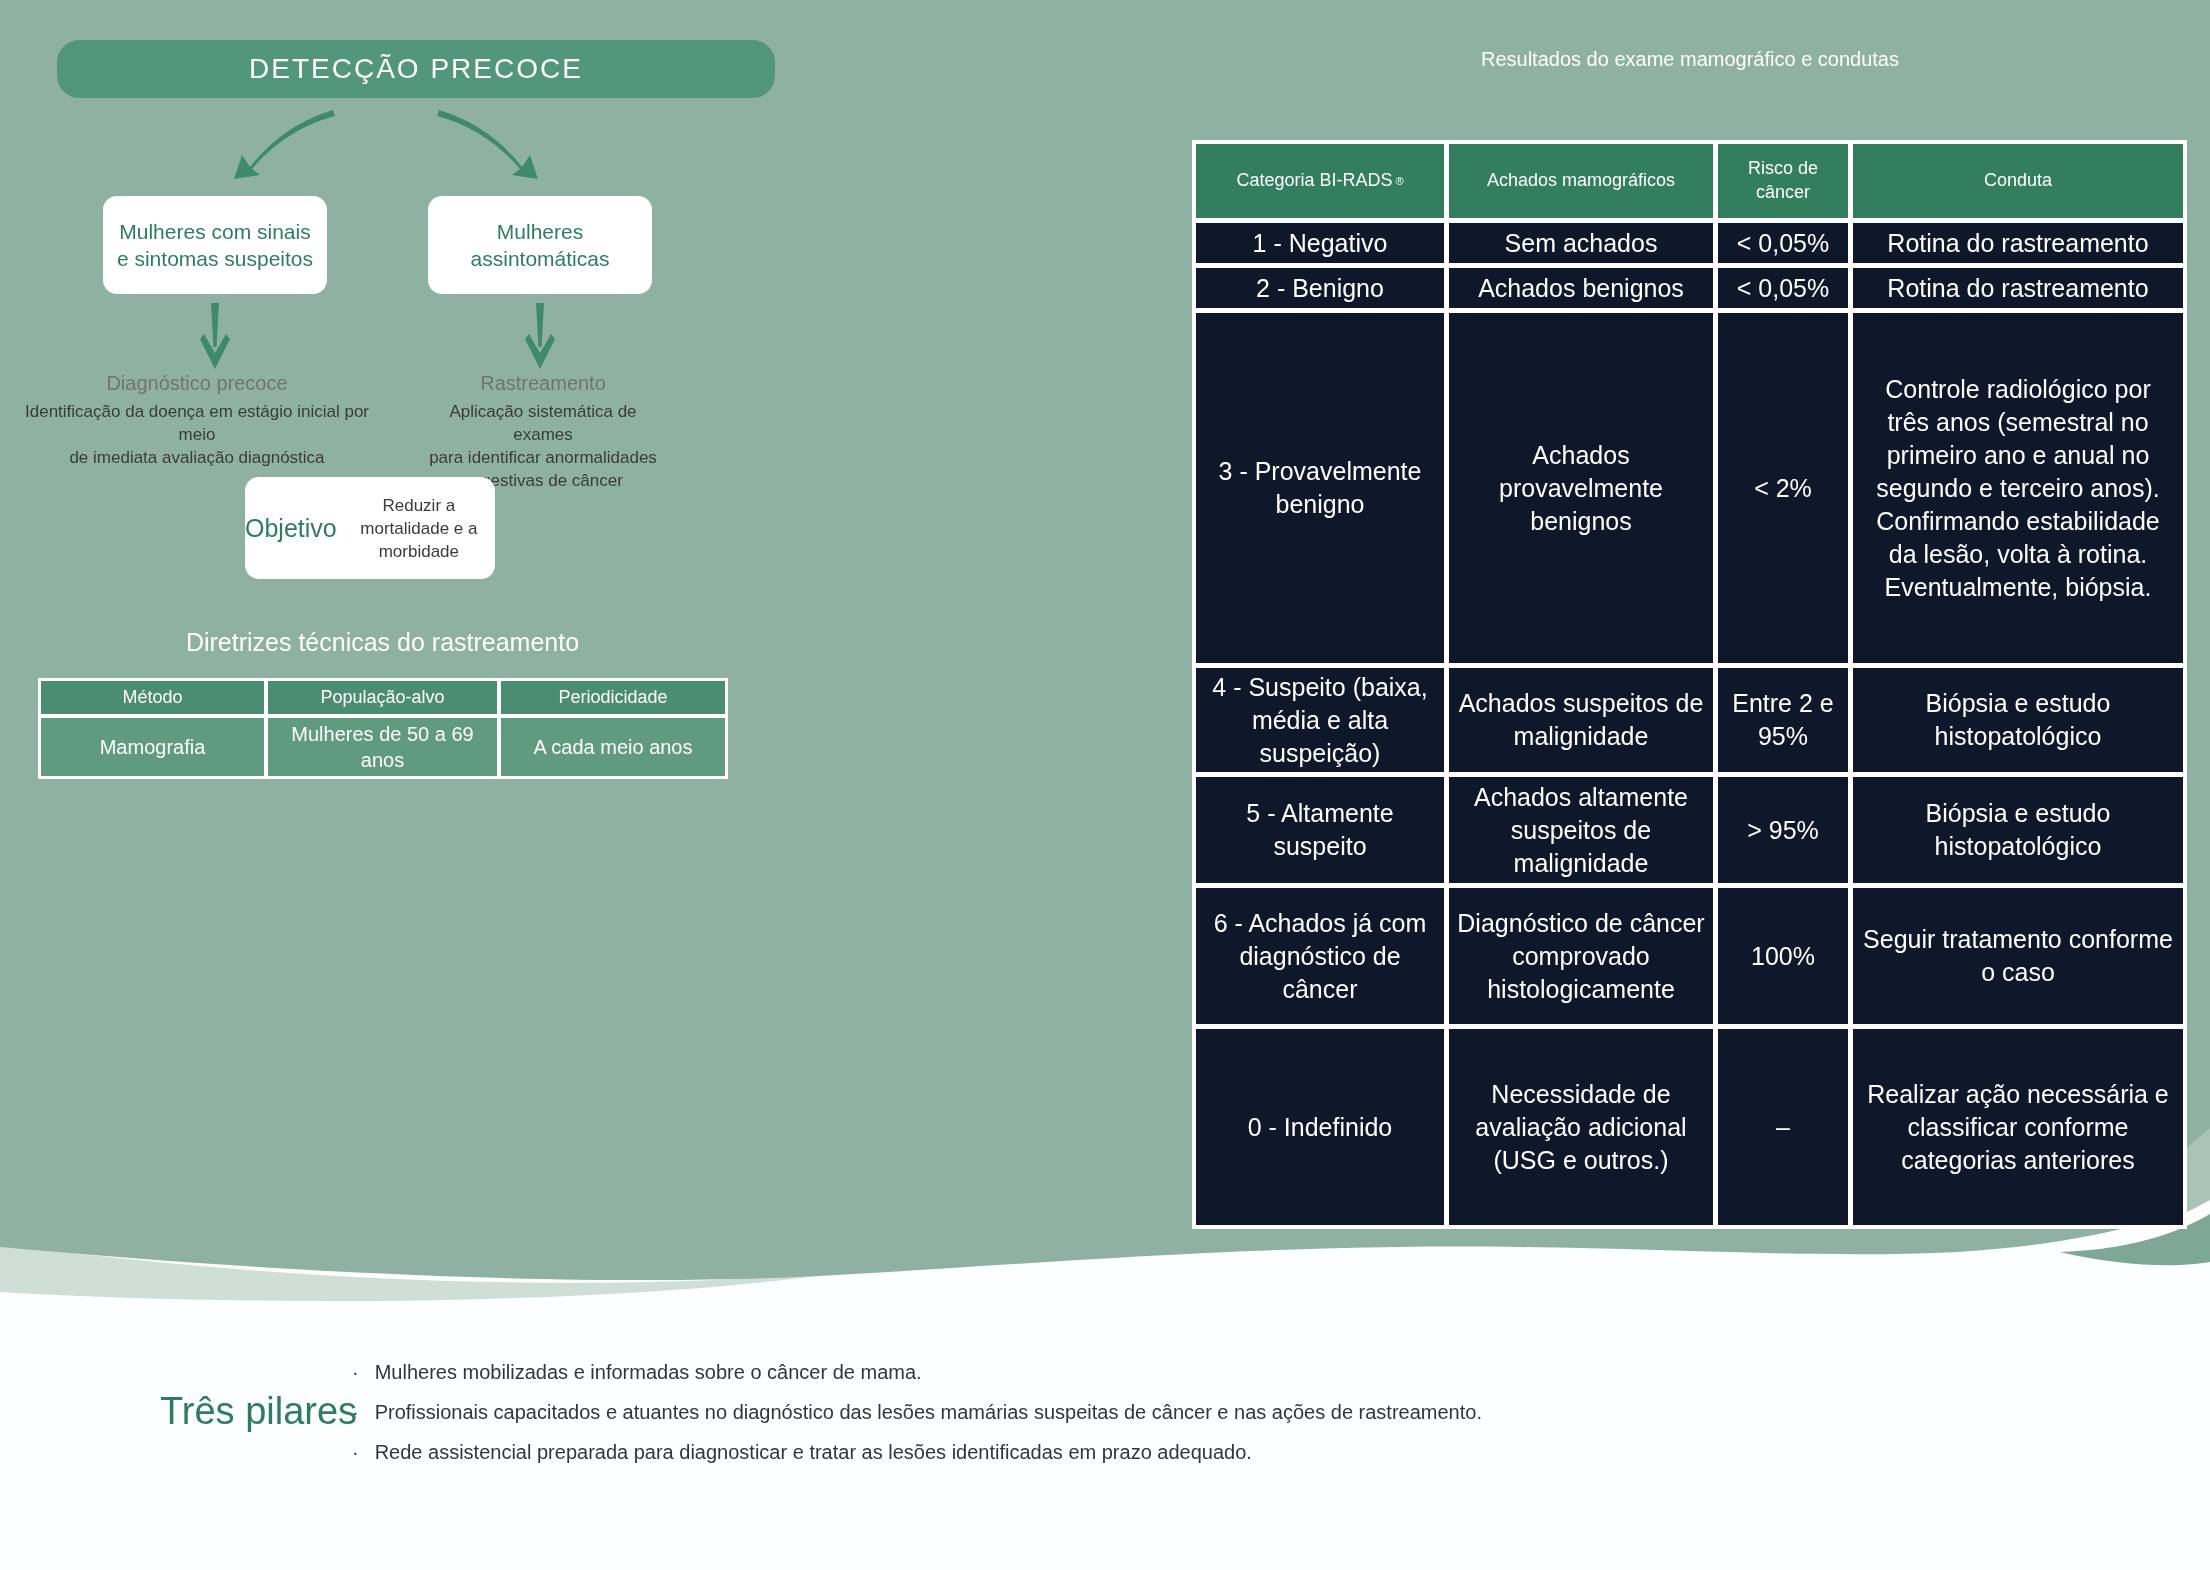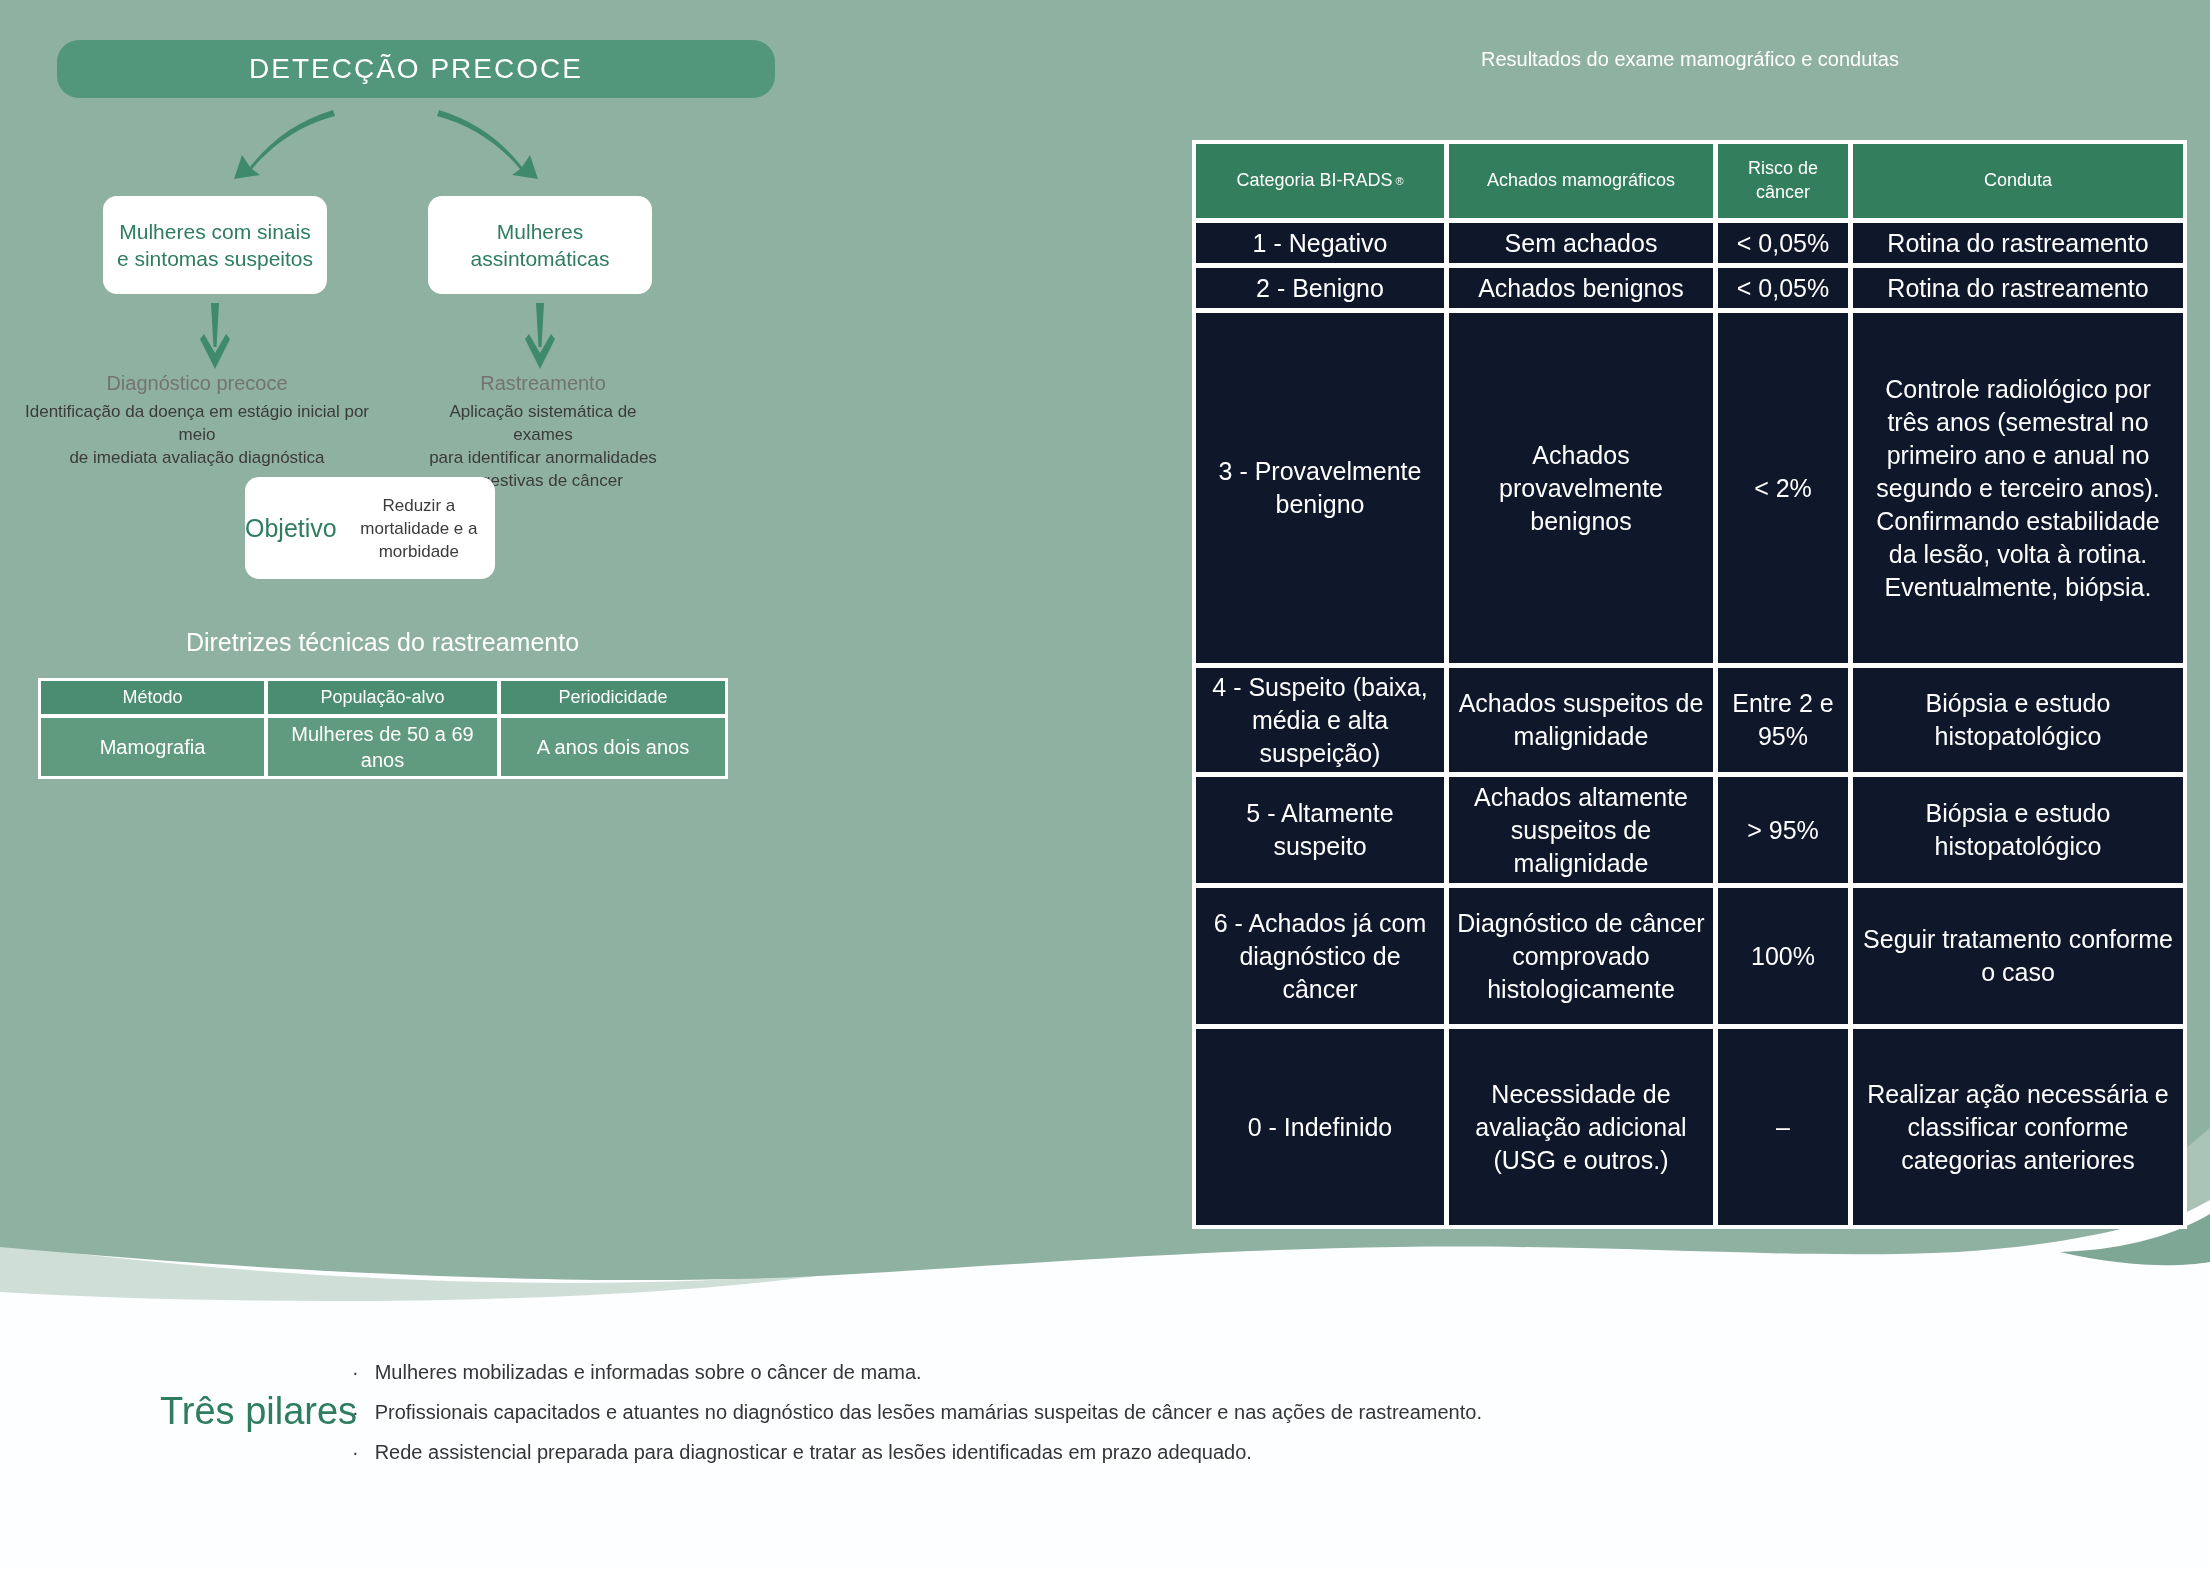--- a/index.html
+++ b/index.html
@@ -133,21 +133,21 @@
   </div>
 
   <div class="abs section-title center" style="left:60px; top:628px; width:645px;">Diretrizes técnicas do rastreamento</div>
 
   <div class="abs tbl ltable">
     <div class="cell hd">Método</div>
     <div class="cell hd">População-alvo</div>
     <div class="cell hd">Periodicidade</div>
     <div class="cell bd">Mamografia</div>
     <div class="cell bd">Mulheres de 50 a 69 anos</div>
-    <div class="cell bd">A anos dois anos</div>
+    <div class="cell bd">A cada meio anos</div>
   </div>
 
   <div class="abs section-title center" style="left:1170px; top:48px; width:1040px; font-size:20px;">Resultados do exame mamográfico e condutas</div>
 
   <div class="abs tbl rtable">
 
     <div class="cell hd">
       <span>Categoria BI-RADS</span>
         <sup class="reg">®</sup>
     </div>

